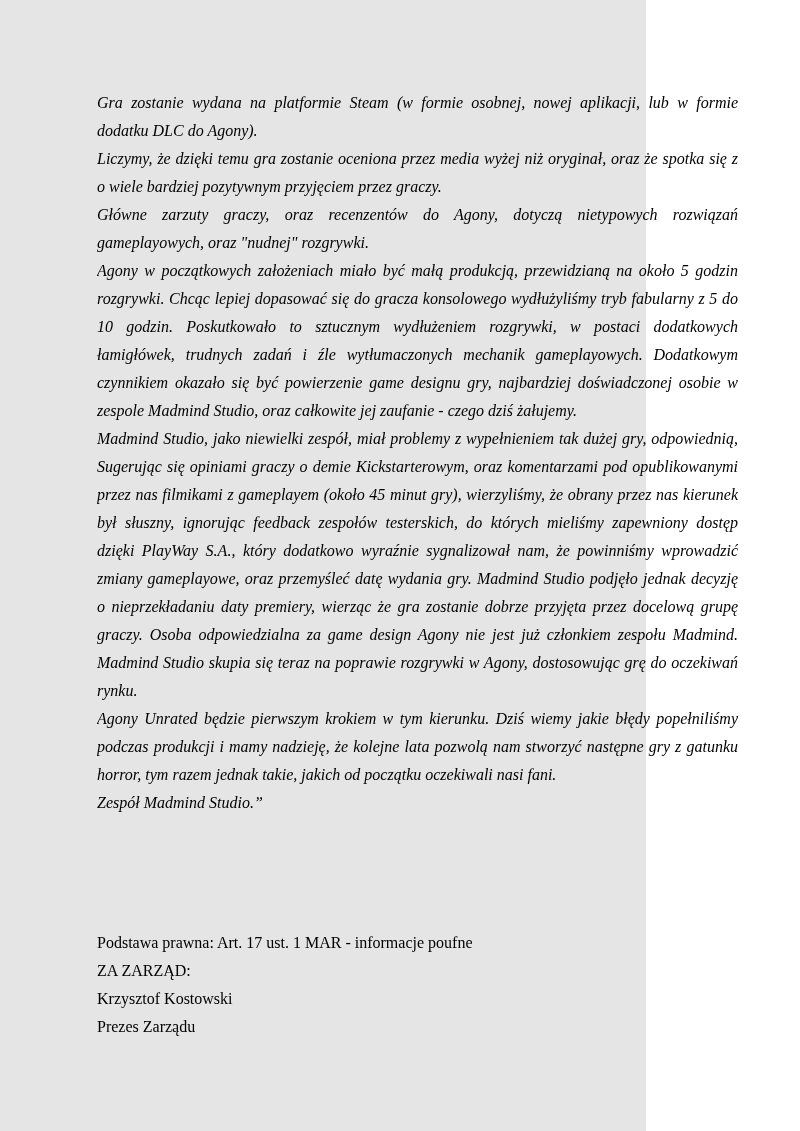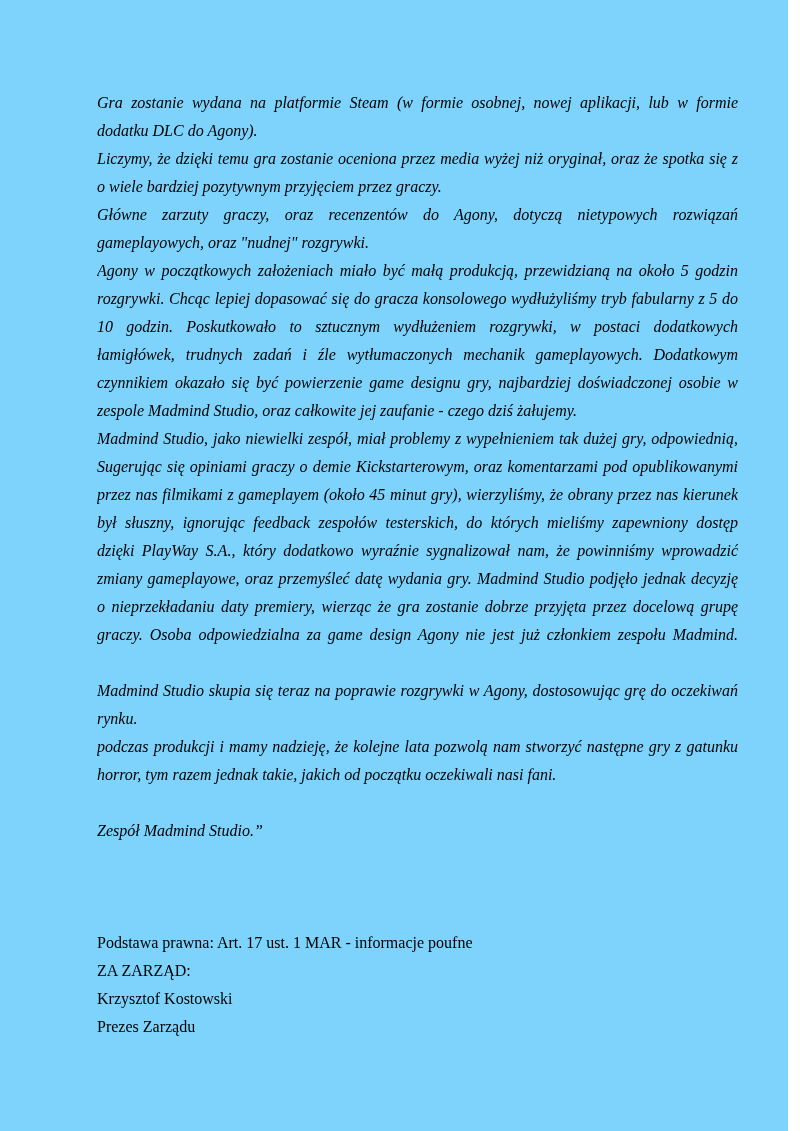--- a/index.html
+++ b/index.html
@@ -7,41 +7,41 @@
     width: 800px; height: 1131px;
     background: #ffffff;
     color: #000000;
     font-family: "Liberation Serif", serif;
     position: relative;
     overflow: hidden;
   }
   .page {
     position: absolute;
     left: 0; top: 0;
-    width: 788px; height: 1131px;
-    background: #7dd3fc;
+    width: 646px; height: 1131px;
+    background: #e5e5e5;
   }
   .body-text {
     position: absolute;
     left: 97px; top: 89px;
     width: 641px;
     font-style: italic;
     font-size: 16px;
     line-height: 28px;
   }
   .ln {
     height: 28px;
     overflow: hidden;
     text-align: left;
   }
   .ln.just {
     text-align: justify;
     text-align-last: justify;
   }
-  .gap1 { margin-top: 28px; }
+  .gap1 { }
   .footer {
     position: absolute;
     left: 97px; top: 929px;
     width: 641px;
     font-style: normal;
     font-size: 16px;
     line-height: 28px;
   }
   .footer-line { height: 28px; overflow: hidden; }
   .bold { font-weight: normal; }
@@ -67,20 +67,21 @@
       <div class="ln just">Madmind Studio, jako niewielki zespół, miał problemy z wypełnieniem tak dużej gry, odpowiednią,</div>
       <div class="ln just">Sugerując się opiniami graczy o demie Kickstarterowym, oraz komentarzami pod opublikowanymi</div>
       <div class="ln just">przez nas filmikami z gameplayem (około 45 minut gry), wierzyliśmy, że obrany przez nas kierunek</div>
       <div class="ln just">był słuszny, ignorując feedback zespołów testerskich, do których mieliśmy zapewniony dostęp</div>
       <div class="ln just">dzięki PlayWay S.A., który dodatkowo wyraźnie sygnalizował nam, że powinniśmy wprowadzić</div>
       <div class="ln just">zmiany gameplayowe, oraz przemyśleć datę wydania gry. Madmind Studio podjęło jednak decyzję</div>
       <div class="ln just">o nieprzekładaniu daty premiery, wierząc że gra zostanie dobrze przyjęta przez docelową grupę</div>
       <div class="ln just">graczy. Osoba odpowiedzialna za game design Agony nie jest już członkiem zespołu Madmind.</div>
       <div class="ln just gap1">Madmind Studio skupia się teraz na poprawie rozgrywki w Agony, dostosowując grę do oczekiwań</div>
       <div class="ln">rynku.</div>
+      <div class="ln just">Agony Unrated będzie pierwszym krokiem w tym kierunku. Dziś wiemy jakie błędy popełniliśmy</div>
       <div class="ln just">podczas produkcji i mamy nadzieję, że kolejne lata pozwolą nam stworzyć następne gry z gatunku</div>
       <div class="ln">horror, tym razem jednak takie, jakich od początku oczekiwali nasi fani.</div>
       <div class="ln gap1">Zespół Madmind Studio.”</div>
     </div>
 
   <div class="footer">
     <div class="footer-line">
       <span class="bold">Podstawa prawna:</span><span> Art. 17 ust. 1 MAR - informacje poufne</span>
     </div>
     <div class="footer-line bold">ZA ZARZĄD:</div>

